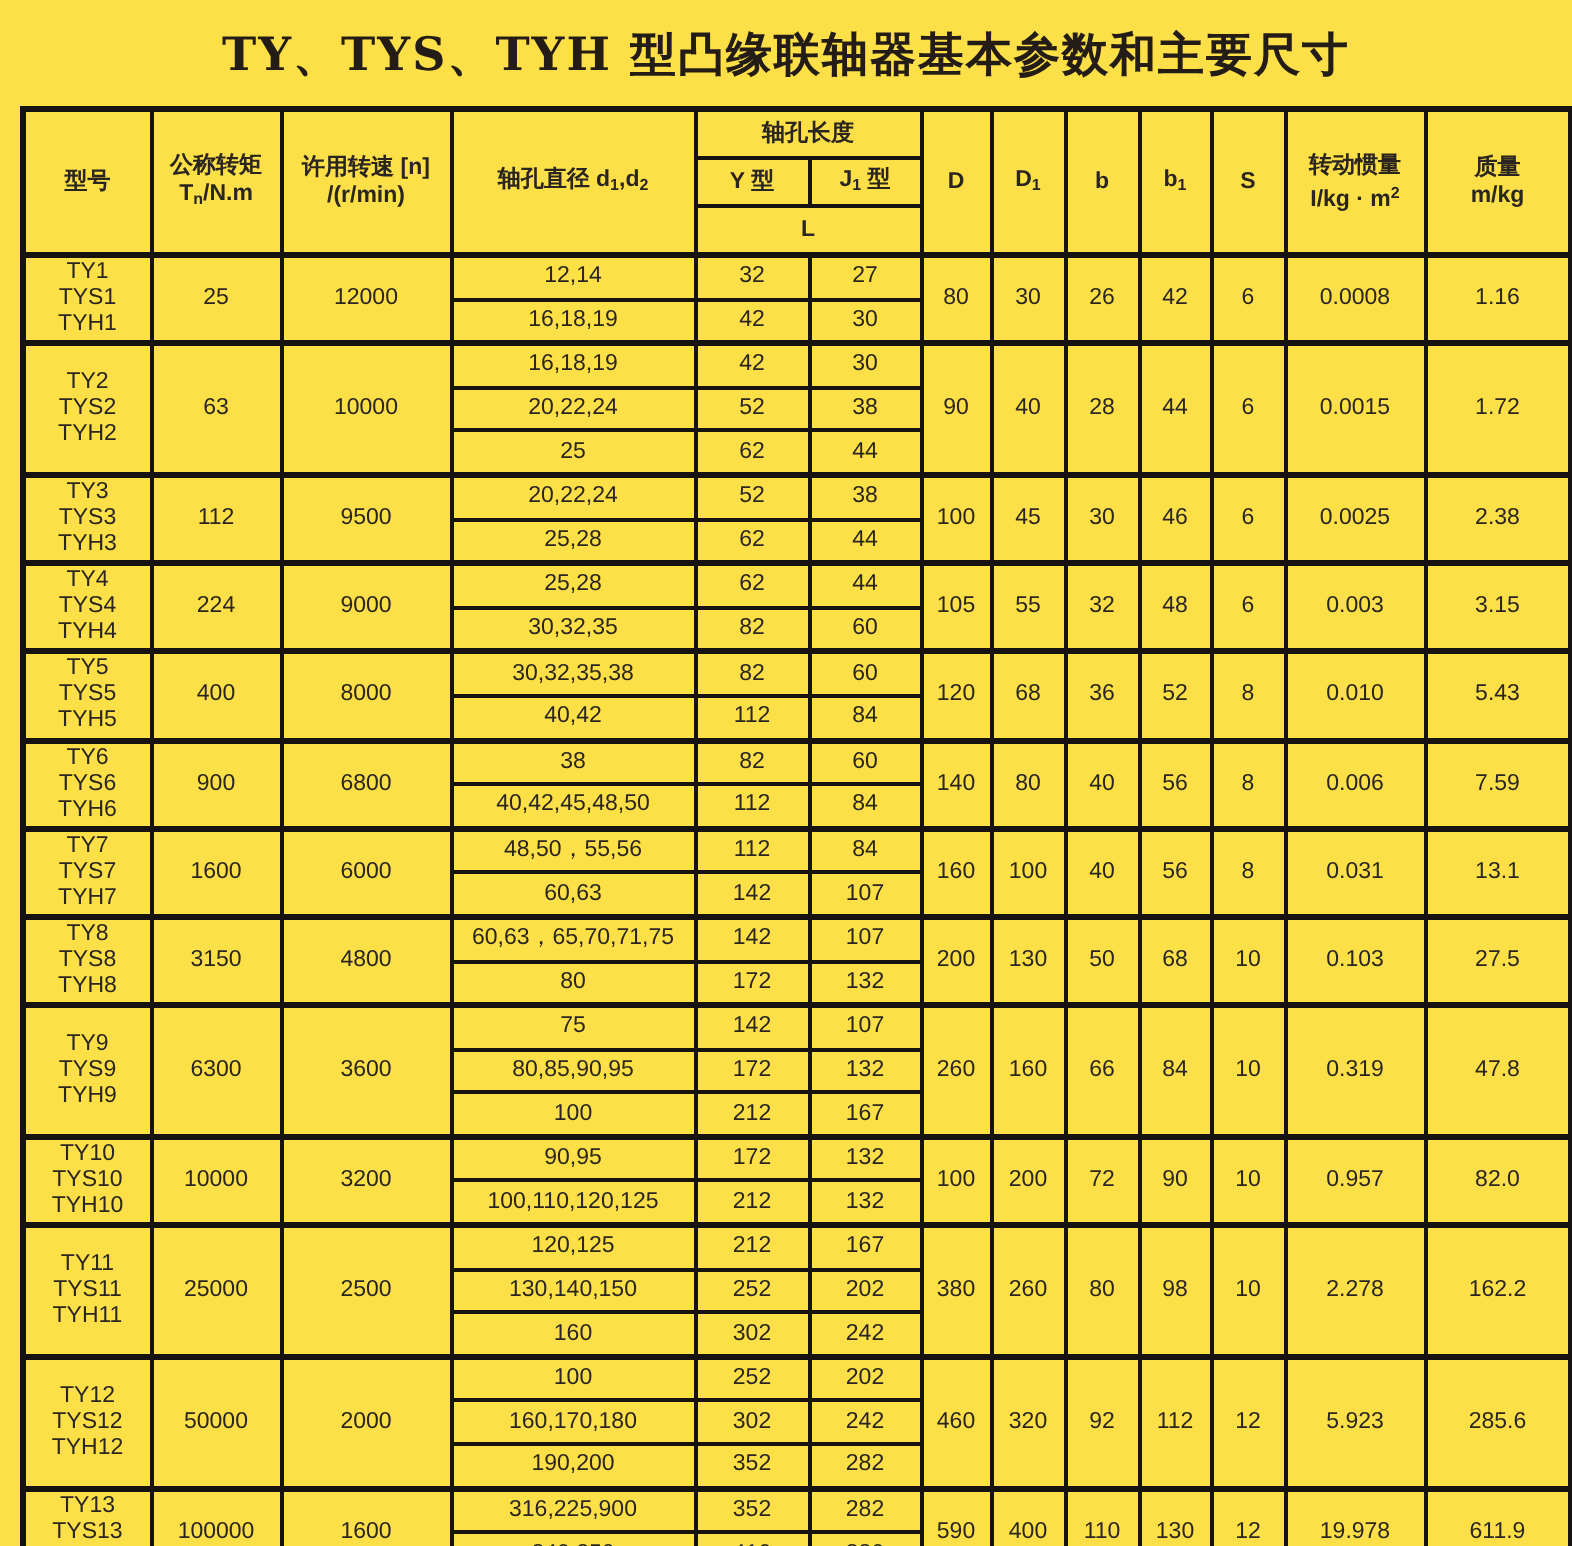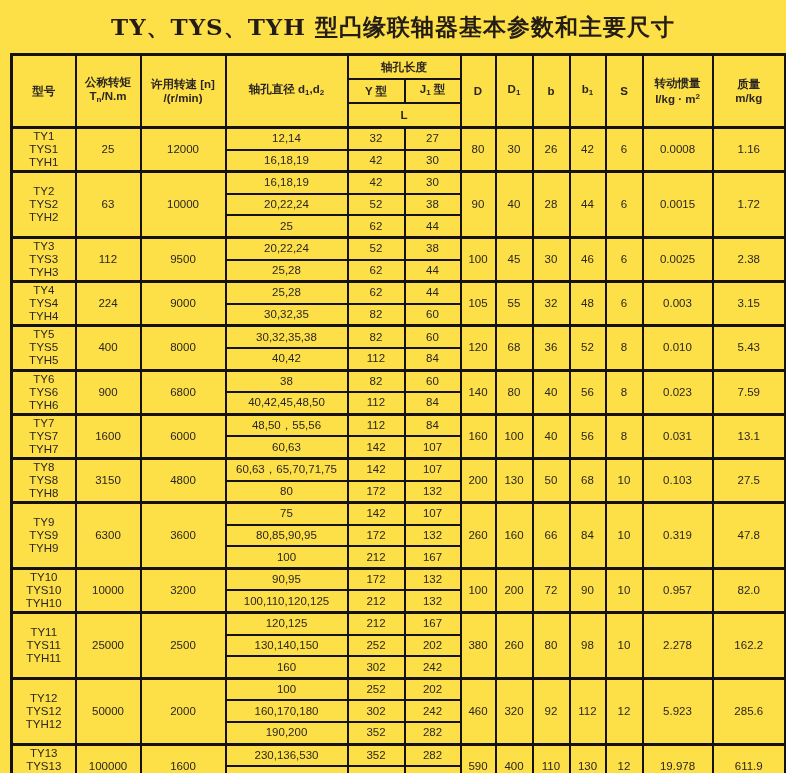--- a/index.html
+++ b/index.html
@@ -243,21 +243,21 @@
           <td rowspan="2">900</td>
           <td rowspan="2">6800</td>
           <td>38</td>
           <td>82</td>
           <td>60</td>
           <td rowspan="2">140</td>
           <td rowspan="2">80</td>
           <td rowspan="2">40</td>
           <td rowspan="2">56</td>
           <td rowspan="2">8</td>
-          <td rowspan="2">0.023</td>
+          <td rowspan="2">0.006</td>
           <td rowspan="2">7.59</td>
         </tr>
         <tr>
           <td>40,42,45,48,50</td>
           <td>112</td>
           <td>84</td>
         </tr>
         <tr class="group-start">
           <td rowspan="2" class="model">TY7
 TYS7
@@ -404,21 +404,21 @@
           <td>190,200</td>
           <td>352</td>
           <td>282</td>
         </tr>
         <tr class="group-start">
           <td rowspan="2" class="model">TY13
 TYS13
 TYH13</td>
           <td rowspan="2">100000</td>
           <td rowspan="2">1600</td>
-          <td>230,136,530</td>
+          <td>316,225,900</td>
           <td>352</td>
           <td>282</td>
           <td rowspan="2">590</td>
           <td rowspan="2">400</td>
           <td rowspan="2">110</td>
           <td rowspan="2">130</td>
           <td rowspan="2">12</td>
           <td rowspan="2">19.978</td>
           <td rowspan="2">611.9</td>
         </tr>

